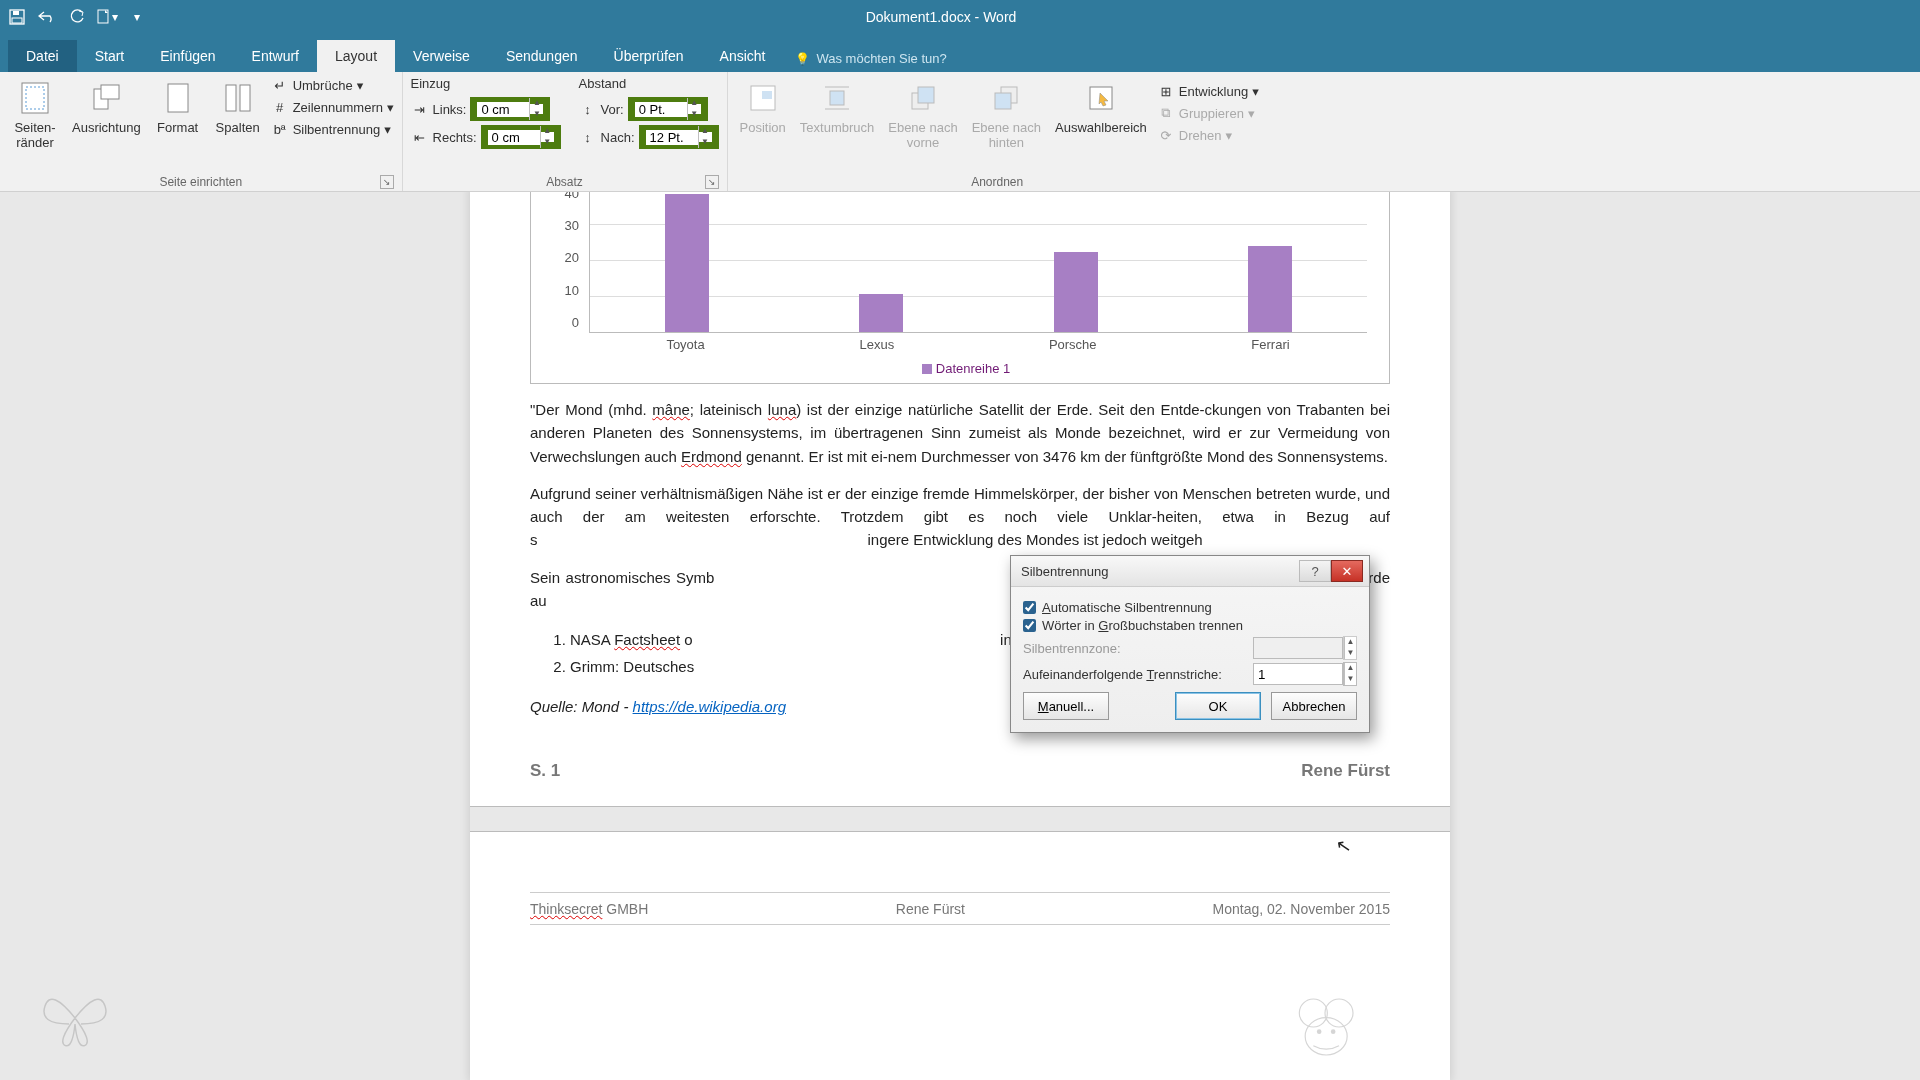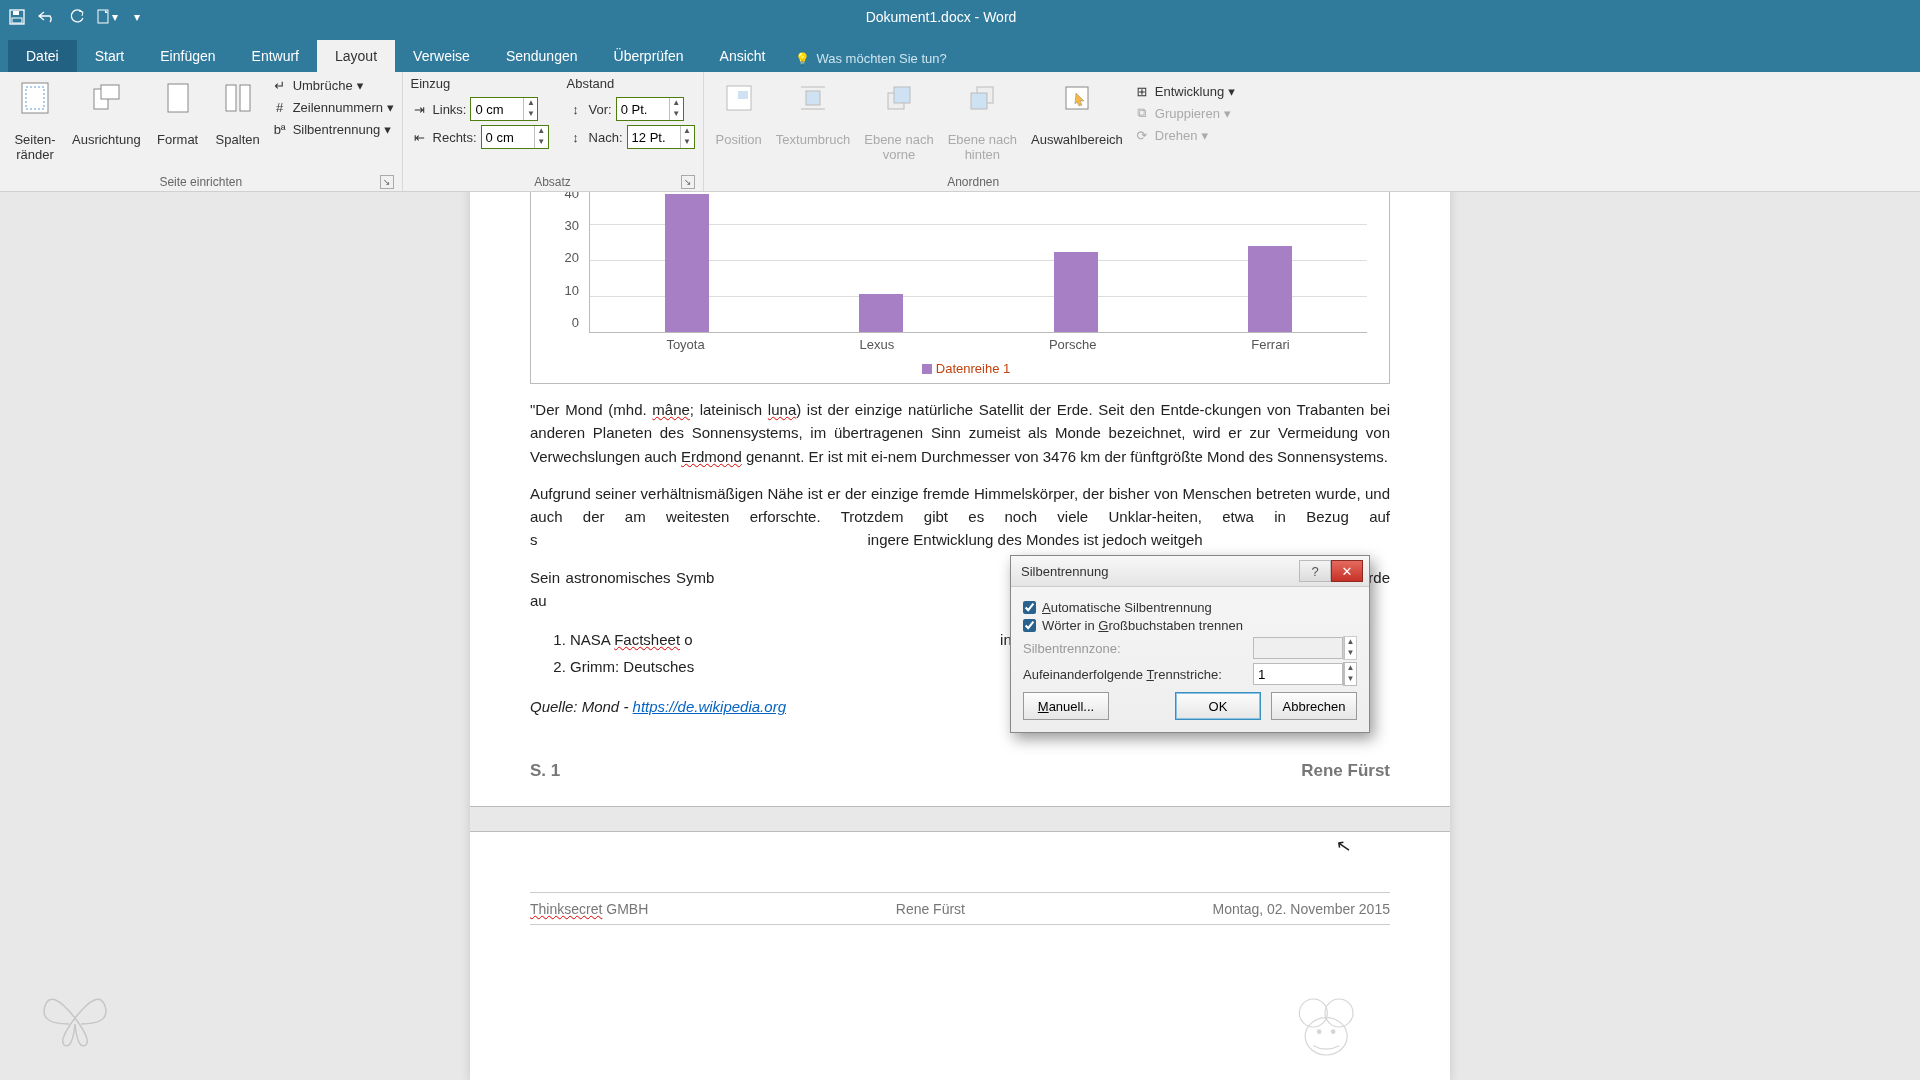--- a/index.html
+++ b/index.html
@@ -20,44 +20,44 @@
 .tabs .tellme input { background: transparent; border: none; color: #cde5f0; font-size: 13px; width: 220px; outline: none; }
 .tabs .tellme input::placeholder { color: #cde5f0; }
 
 
 .ribbon { background: #f1f1f1; border-bottom: 1px solid #d0d0d0; height: 120px; display: flex; }
 .group { border-right: 1px solid #d8d8d8; padding: 4px 8px 0 8px; display: flex; flex-direction: column; justify-content: space-between; }
 .group .body { display: flex; gap: 6px; align-items: flex-start; flex: 1; }
 .group .label { font-size: 12px; color: #666; text-align: center; padding: 2px 0; position: relative; }
 .group .label .launcher { position: absolute; right: 0; bottom: 2px; width: 14px; height: 14px; border: 1px solid #aaa; font-size: 9px; display: flex; align-items: center; justify-content: center; color: #666; }
 
-.bigbtn { display: flex; flex-direction: column; align-items: center; gap: 16px; padding: 4px 4px; font-size: 13px; min-width: 54px; text-align: center; }
+.bigbtn { display: flex; flex-direction: column; align-items: center; gap: 4px; padding: 4px 4px; font-size: 13px; min-width: 54px; text-align: center; }
 .bigbtn .ico { width: 36px; height: 36px; display: flex; align-items: center; justify-content: center; }
 .bigbtn.dim { color: #aaa; }
 .vert { display: flex; flex-direction: column; gap: 4px; }
 .smallrow { display: flex; align-items: center; gap: 4px; font-size: 13px; white-space: nowrap; }
 .smallrow .ico { width: 18px; height: 18px; display: inline-flex; align-items: center; justify-content: center; }
 
-.spin { display: flex; align-items: center; border: 1px solid #4d7c0f; background: #fff; height: 24px; }
+.spin { display: flex; align-items: center; border: 7px solid #4d7c0f; background: #fff; height: 24px; }
 .spin input { border: none; width: 52px; padding: 0 4px; font-size: 13px; outline: none; }
 .spin .arrows { display: flex; flex-direction: column; width: 14px; }
 .spin .arrows span { height: 11px; font-size: 8px; text-align: center; border-left: 1px solid #bfbfbf; line-height: 10px; color: #555; }
 
 
 .docarea { position: absolute; top: 192px; left: 0; right: 0; bottom: 0; background: #e8e8e8; display: flex; justify-content: center; overflow: hidden; }
 .page { width: 980px; background: #fff; box-shadow: 0 2px 10px rgba(0,0,0,0.15); margin-top: -8px; padding: 0 60px; font-size: 15px; line-height: 1.55; color: #222; position: relative; }
 
 .chart { position: relative; height: 200px; border: 1px solid #bbb; border-top: none; padding: 8px 20px 40px 60px; }
 .chart .yticks { position: absolute; left: 20px; top: 0; bottom: 50px; display: flex; flex-direction: column; justify-content: space-between; font-size: 13px; color: #555; text-align: right; width: 28px; }
 .chart .plot { position: absolute; left: 58px; right: 22px; top: 4px; bottom: 50px; border-left: 1px solid #bbb; border-bottom: 1px solid #bbb; }
 .chart .grid { position: absolute; left: 0; right: 0; height: 1px; background: #ddd; }
 .chart .bars { position: absolute; left: 0; right: 0; bottom: 0; top: 0; display: flex; justify-content: space-around; align-items: flex-end; }
 .chart .bar { width: 44px; background: #a77fc4; }
 .chart .xticks { position: absolute; left: 58px; right: 22px; bottom: 28px; display: flex; justify-content: space-around; font-size: 13px; color: #555; }
-.chart .legend { position: absolute; left: 12px; right: 0; bottom: 4px; text-align: center; font-size: 13px; color: #c2410c; }
+.chart .legend { position: absolute; left: 12px; right: 0; bottom: 4px; text-align: center; font-size: 13px; color: #701a75; }
 .chart .legend .swatch { display: inline-block; width: 10px; height: 10px; background: #a77fc4; margin-right: 4px; vertical-align: middle; }
 
 .page p { margin: 14px 0; text-align: justify; }
 .squig { text-decoration: underline wavy #d00; text-decoration-thickness: 1px; }
 .link { color: #0563c1; text-decoration: underline; }
 .ital { font-style: italic; }
 ol.src { margin: 10px 0 10px 40px; font-size: 15px; }
 ol.src li { padding: 2px 0; }
 
 .footer { margin-top: 40px; display: flex; justify-content: space-between; font-size: 17px; color: #777; font-weight: 600; }

